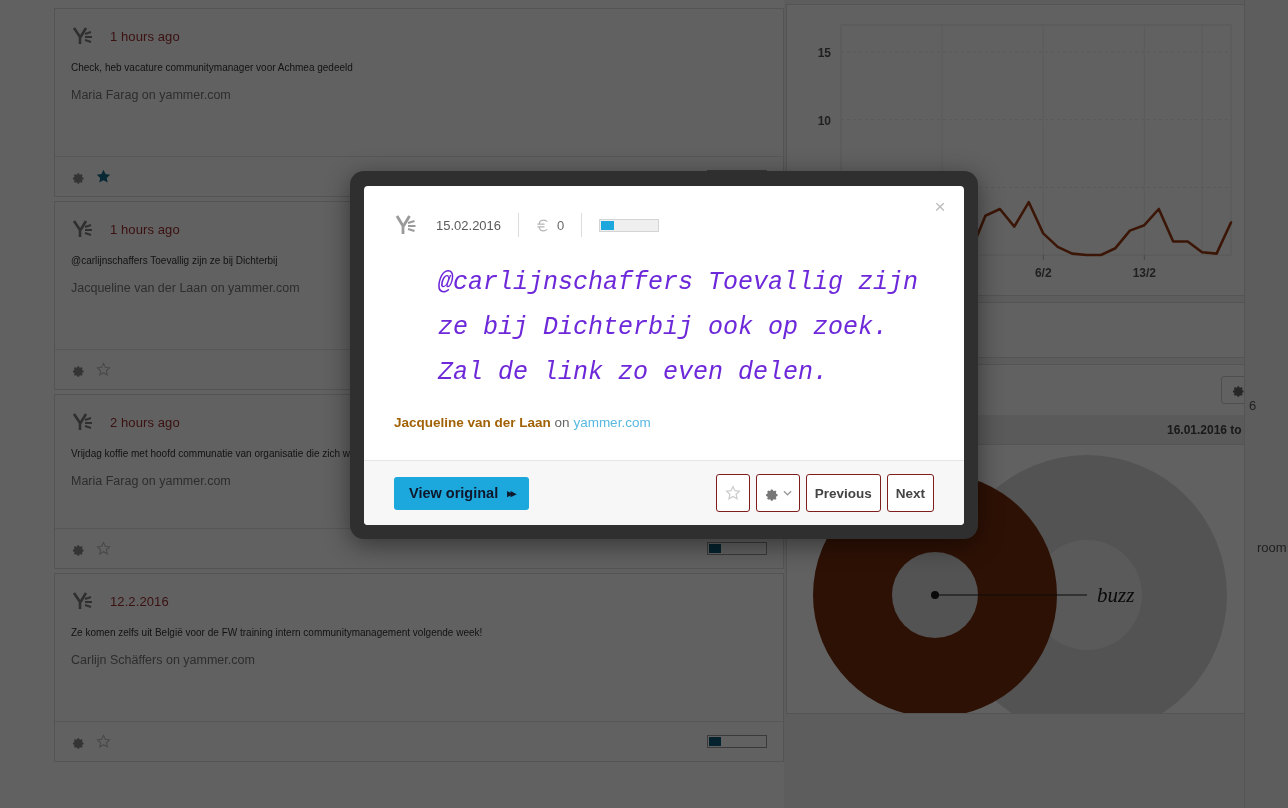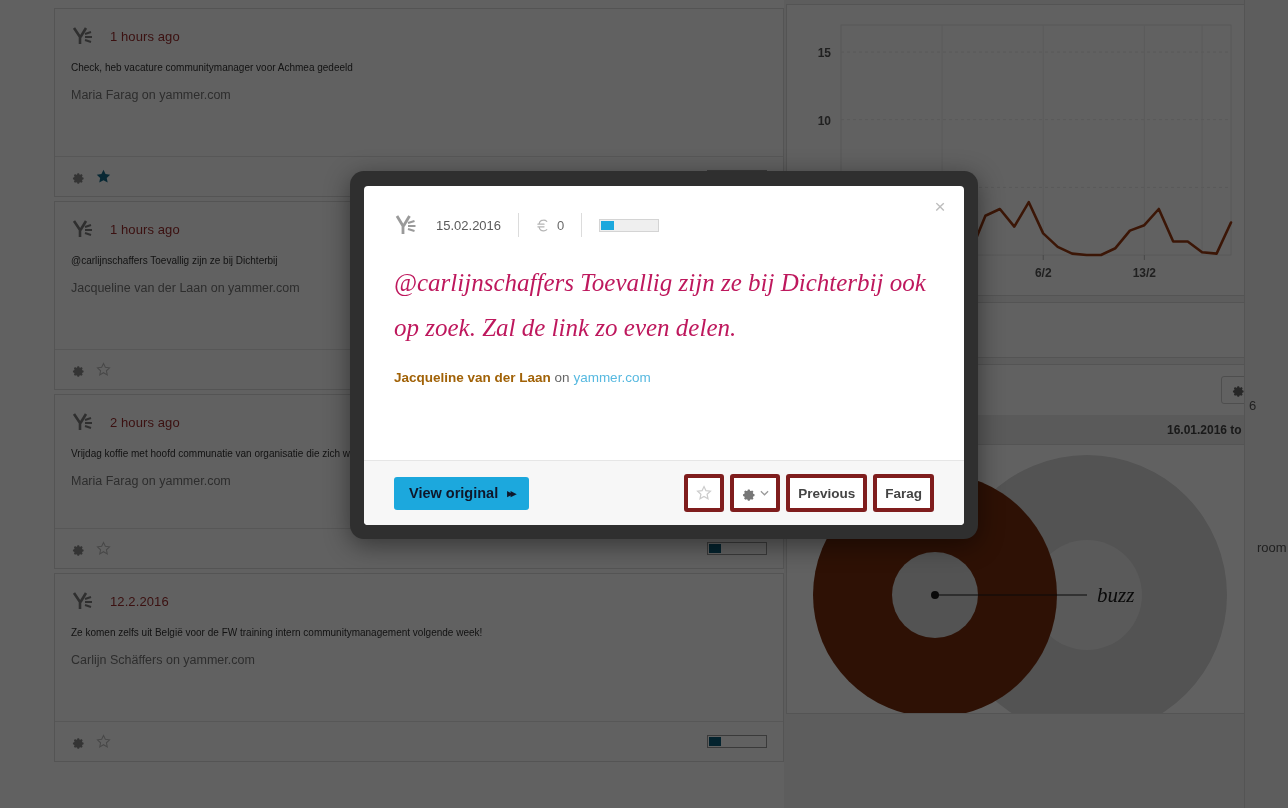--- a/index.html
+++ b/index.html
@@ -149,24 +149,25 @@
   .m-euro { display:flex; align-items:center; gap:6px; font-size:13px; color:#6a6a6a; }
   .m-euro svg { display:block; }
   .m-prog {
     width: 60px; height: 13px;
     border: 1px solid #d4d4d4; background:#efefef;
     padding: 1px;
   }
   .m-prog > i { display:block; height:100%; background:#1ca8dd; }
   .m-text {
     margin-top: 22px;
-    font-family: Liberation Serif, serif;
+    font-family: Liberation Mono, monospace;
     font-style: italic;
     font-size: 25px; line-height: 45px;
-    color: #be185d;
+    color: #6d28d9;
+    margin-left: 44px;
   }
   .m-author { margin-top: 20px; font-size: 13.5px; color: #666666; }
   .m-author b { color: #a16207; }
   .m-author a { color: #57b9e0; text-decoration: none; margin-top: 23px; }
   .m-foot {
     flex: 0 0 65px;
     background: #f7f7f7;
     border-top: 1px solid #e6e6e6;
     display:flex; align-items:center;
     padding: 0 30px;
@@ -176,21 +177,21 @@
     border: none; border-radius: 3px;
     height: 33px; padding: 0 15px;
     font-size: 14.5px; font-weight: bold;
     display:flex; align-items:center; gap:9px;
     cursor: pointer;
     font-family: "Liberation Sans", sans-serif;
   }
   .btn-primary .chev { font-size: 11px; letter-spacing:-2px; }
   .foot-right { margin-left:auto; display:flex; align-items:center; gap:6px; }
   .sq-btn {
-    border: 4px solid #7f1d1d; background:#ffffff;
+    border: 1px solid #7f1d1d; background:#ffffff;
     height: 38px; min-width: 30px;
     border-radius: 3px;
     display:flex; align-items:center; justify-content:center;
     gap: 4px; padding: 0 8px;
     font-size: 13.5px; font-weight: bold; color: #444444;
     cursor: pointer;
     font-family: "Liberation Sans", sans-serif;
   }
   .sq-btn.gear { padding: 0 7px; }
 </style>
@@ -461,19 +462,19 @@
               <path fill="#777" d="M8 5.2a2.8 2.8 0 100 5.6 2.8 2.8 0 000-5.6zm6.4 3.6l-1.4-.5a5.3 5.3 0 00-.4-1l.7-1.3-1.3-1.3-1.3.7a5.3 5.3 0 00-1-.4L9.2 3.6H7.4L6.9 5a5.3 5.3 0 00-1 .4l-1.3-.7L3.3 6l.7 1.3a5.3 5.3 0 00-.4 1l-1.4.5v1.8l1.4.5c.1.35.24.68.4 1l-.7 1.3 1.3 1.3 1.3-.7c.32.16.65.3 1 .4l.5 1.4h1.8l.5-1.4c.35-.1.68-.24 1-.4l1.3.7 1.3-1.3-.7-1.3c.16-.32.3-.65.4-1l1.4-.5z"></path>
             </svg>
           <svg width="9" height="6" viewBox="0 0 10 6">
               <path d="M1 1l4 4 4-4" stroke="#999" stroke-width="1.4" fill="none"></path>
             </svg>
         </button>
         <button class="sq-btn">
           <span>Previous</span>
         </button>
         <button class="sq-btn">
-          <span>Farag</span>
+          <span>Next</span>
         </button>
       </div>
     </div>
 
   </div>
 </div>
 
 </body></html>

